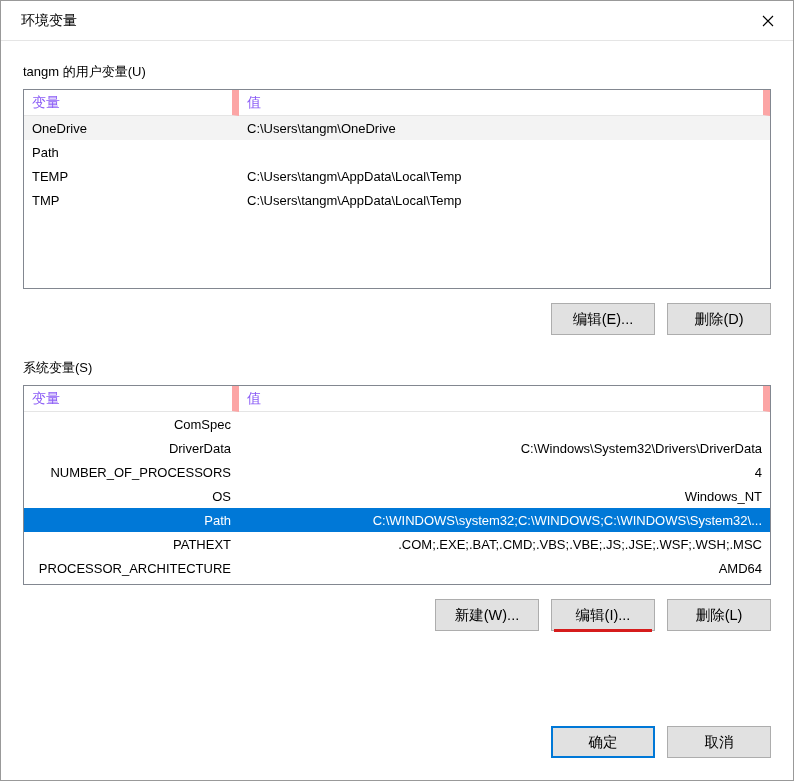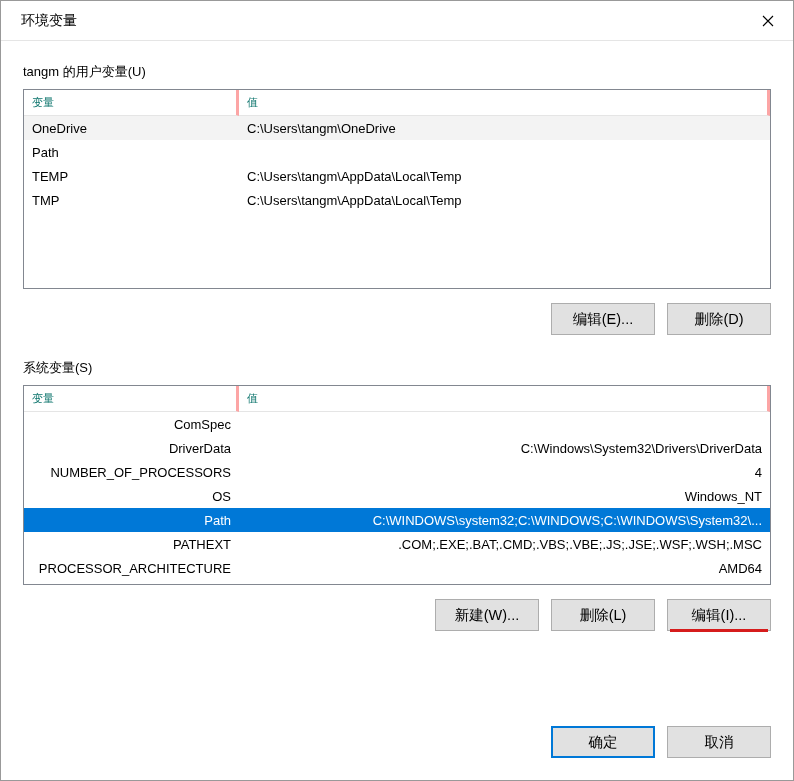--- a/index.html
+++ b/index.html
@@ -64,24 +64,24 @@
   .list-wrap.sys  { height: 200px; }
   .list-header {
     display: flex;
     height: 26px;
     flex-shrink: 0;
   }
   .list-header .hcell {
     display: flex;
     align-items: center;
     padding: 0 8px;
-    font-size: 11px;
-    color: #0f766e;
+    font-size: 14px;
+    color: #8b5cf6;
     background: #fff;
-    border-right: 3px solid #fca5a5;
+    border-right: 7px solid #fca5a5;
     border-bottom: 1px solid #e5e5e5;
   }
   .col-var { width: 215px; }
   .col-val { flex: 1; }
   .sys .col-var { width: 215px; }
   .list-body {
     flex: 1;
     overflow-y: hidden;
     position: relative;
   }
@@ -225,22 +225,22 @@
             <div class="cell col-val">.COM;.EXE;.BAT;.CMD;.VBS;.VBE;.JS;.JSE;.WSF;.WSH;.MSC</div>
           </div>
           <div class="row">
             <div class="cell col-var">PROCESSOR_ARCHITECTURE</div>
             <div class="cell col-val">AMD64</div>
           </div>
         </div>
     </div>
     <div class="btn-row last-btm">
       <button class="btn">新建(W)...</button>
+      <button class="btn redline">编辑(I)...</button>
       <button class="btn">删除(L)</button>
-      <button class="btn redline">编辑(I)...</button>
     </div>
 
   </div>
 
   <div class="footer">
     <button class="btn default">确定</button>
     <button class="btn">取消</button>
   </div>
 
 </div>

